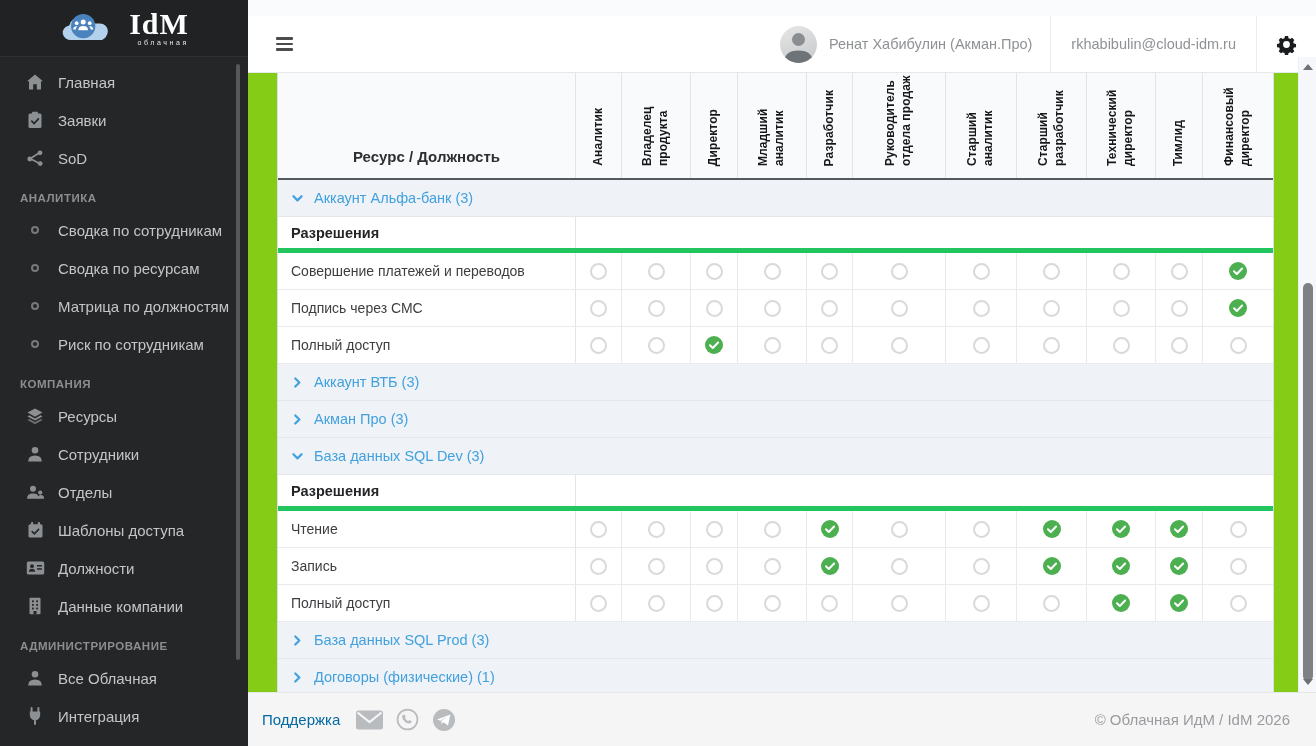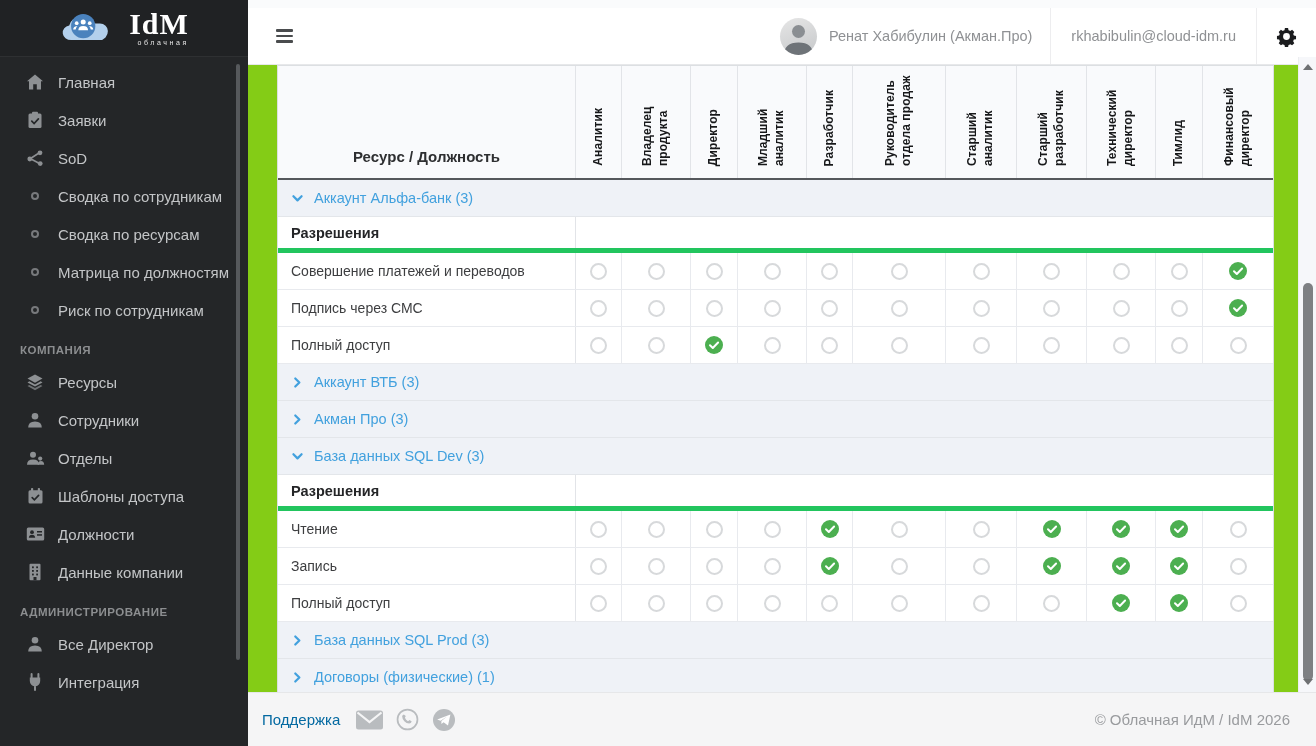--- a/index.html
+++ b/index.html
@@ -14,21 +14,21 @@
   .logo-sub { color:#e8e8e8; font-size:7px; letter-spacing:2.6px; text-align:right; margin-top:2px; }
   .nav { padding-top:6px; }
   .nav-item { height:38px; display:flex; align-items:center; padding-left:24px; cursor:pointer; color:#c3c5c7; font-size:15px; white-space:nowrap; }
   .nav-icon { width:22px; display:flex; justify-content:center; align-items:center; margin-right:12px; flex:0 0 22px; }
   .nav-icon svg { fill:#8d9093; }
   .nav-section-title { padding:15px 0 7px 20px; color:#8c8e90; font-size:11.5px; font-weight:bold; letter-spacing:0.5px; }
   .dot-ring { width:8px; height:8px; border:2px solid #77797c; border-radius:50%; }
   .sidebar-thumb { position:absolute; right:8px; top:64px; width:4px; height:596px; background:#56595c; border-radius:2px; }
 
   
-  .topbar { position:absolute; left:248px; top:8px; right:0; height:57px; background:#fff; border-bottom:1px solid #e7e8ea; display:flex; align-items:center; z-index:6; }
+  .topbar { position:absolute; left:248px; top:16px; right:0; height:57px; background:#fff; border-bottom:1px solid #e7e8ea; display:flex; align-items:center; z-index:6; }
   .burger { margin-left:28px; display:flex; flex-direction:column; gap:3px; cursor:pointer; }
   .burger span { display:block; width:17px; height:2.5px; background:#4a4c4e; border-radius:1px; }
   .topbar-right { margin-left:auto; display:flex; align-items:center; height:100%; }
   .avatar { width:37px; height:37px; border-radius:50%; background:linear-gradient(160deg,#e6e6e6,#c6c8ca); overflow:hidden; flex:0 0 37px; cursor:pointer; }
   .user-name { margin:0 18px 0 12px; color:#8f9194; font-size:14.5px; cursor:pointer; }
   .tb-divider { width:1px; height:100%; background:#ededef; }
   .user-email { margin:0 20px; color:#8f9194; font-size:14.5px; cursor:pointer; }
   .gear-btn { margin:0 19px; display:flex; align-items:center; cursor:pointer; }
 
   
@@ -110,20 +110,21 @@
           <span class="nav-icon">
             <svg width="18" height="18" viewBox="0 0 18 18">
               <path d="M4.5 9.5 L13 4 M5 10 L13.5 14.5" stroke="#8d9093" stroke-width="1.6"></path>
               <circle cx="3.8" cy="10" r="2.4"></circle>
               <circle cx="14" cy="3.8" r="2.4"></circle>
               <circle cx="14.2" cy="14.6" r="2.4"></circle>
             </svg>
           </span>
           <span class="nav-label">SoD</span>
         </div>
+        <div class="nav-section-title">АНАЛИТИКА</div>
         <div class="nav-item">
           <span class="nav-icon">
             <span class="dot-ring"></span>
           </span>
           <span class="nav-label">Сводка по сотрудникам</span>
         </div>
         <div class="nav-item">
           <span class="nav-icon">
             <span class="dot-ring"></span>
           </span>
@@ -213,21 +214,21 @@
           <span class="nav-label">Данные компании</span>
         </div>
         <div class="nav-section-title">АДМИНИСТРИРОВАНИЕ</div>
         <div class="nav-item">
           <span class="nav-icon">
             <svg width="18" height="18" viewBox="0 0 18 18">
               <circle cx="9" cy="5.2" r="3.3"></circle>
               <path d="M2.2 16.5 q0-6 6.8-6 q6.8 0 6.8 6 Z"></path>
             </svg>
           </span>
-          <span class="nav-label">Все Директор</span>
+          <span class="nav-label">Все Облачная</span>
         </div>
         <div class="nav-item">
           <span class="nav-icon">
             <svg width="16" height="18" viewBox="0 0 16 18">
               <path d="M4.6 1 v3.6 M11.4 1 v3.6" stroke="#8d9093" stroke-width="2" stroke-linecap="round" fill="none"></path>
               <path d="M2.8 4.6 h10.4 v3.4 a5.2 5.2 0 0 1 -10.4 0 Z"></path>
               <path d="M8 13.4 v3.6" stroke="#8d9093" stroke-width="2" stroke-linecap="round" fill="none"></path>
             </svg>
           </span>
           <span class="nav-label">Интеграция</span>

